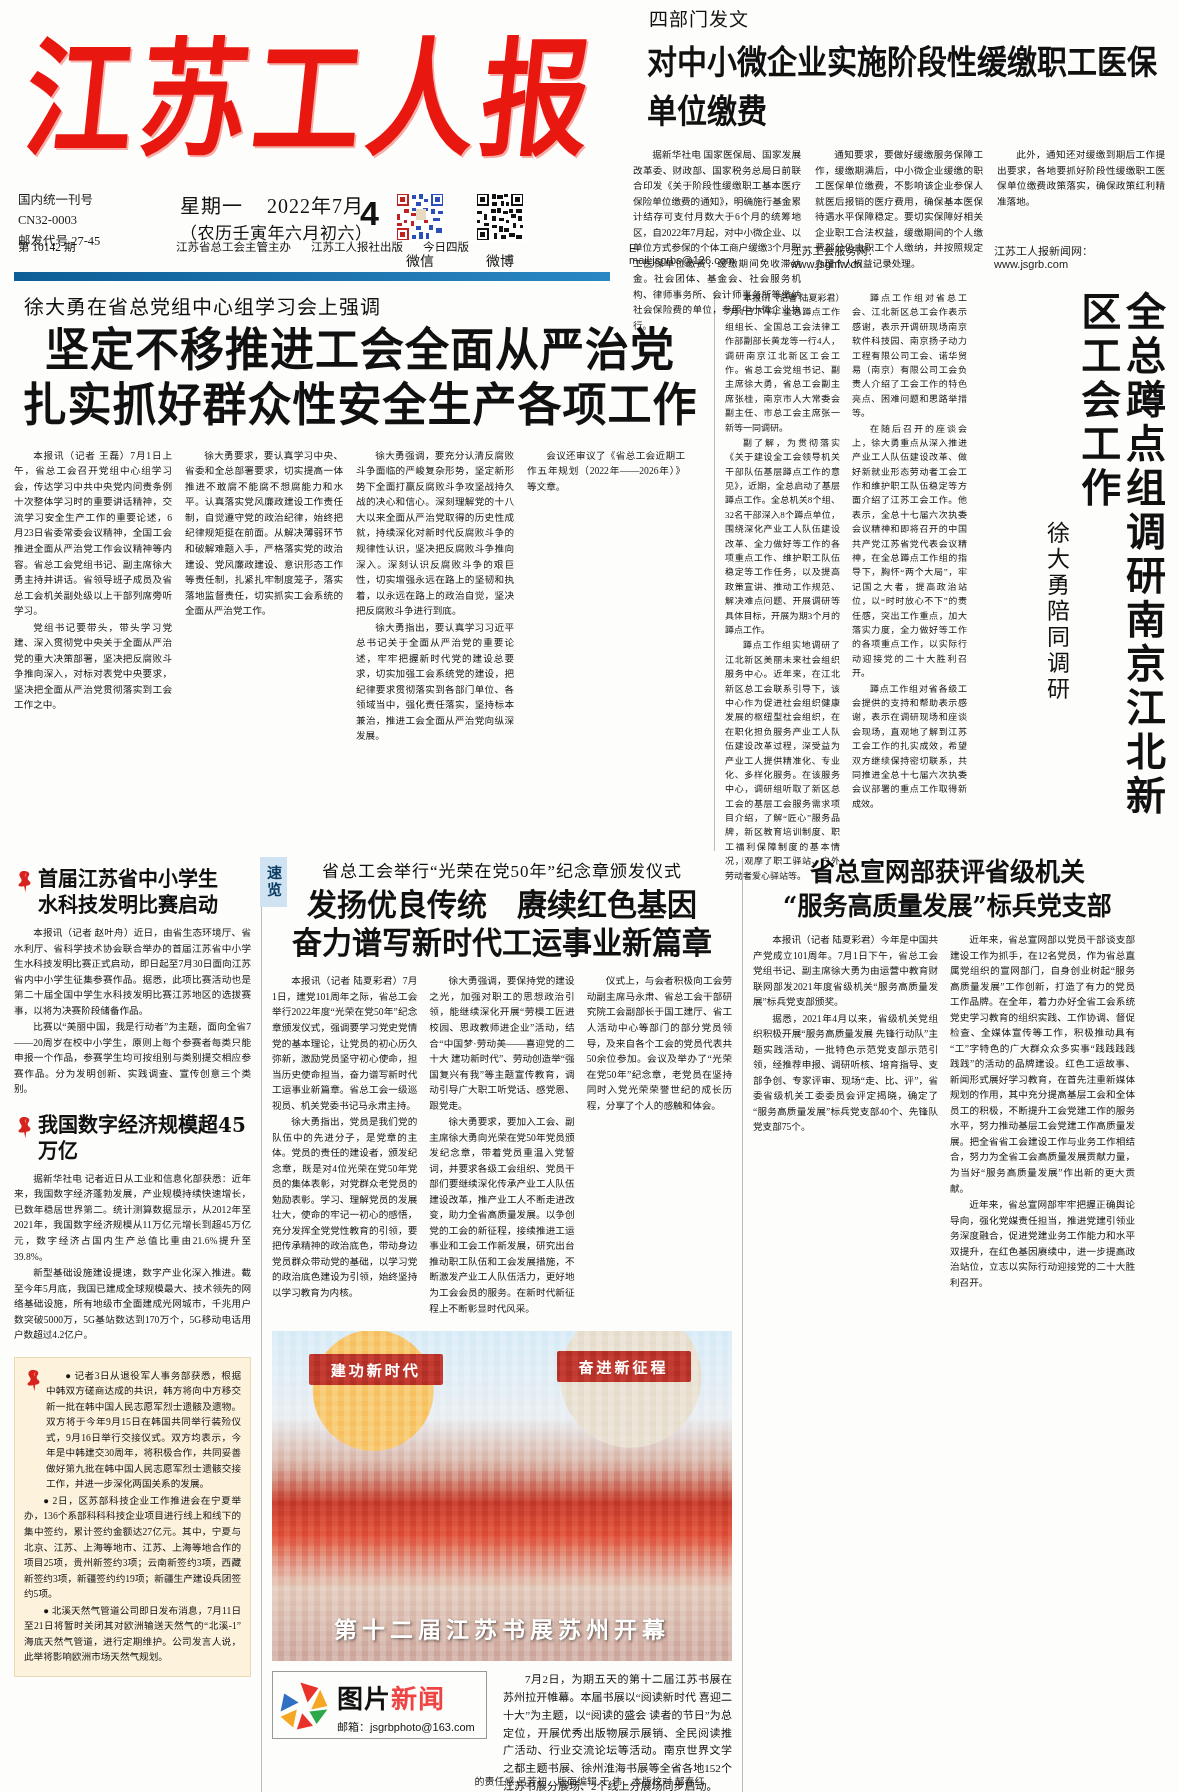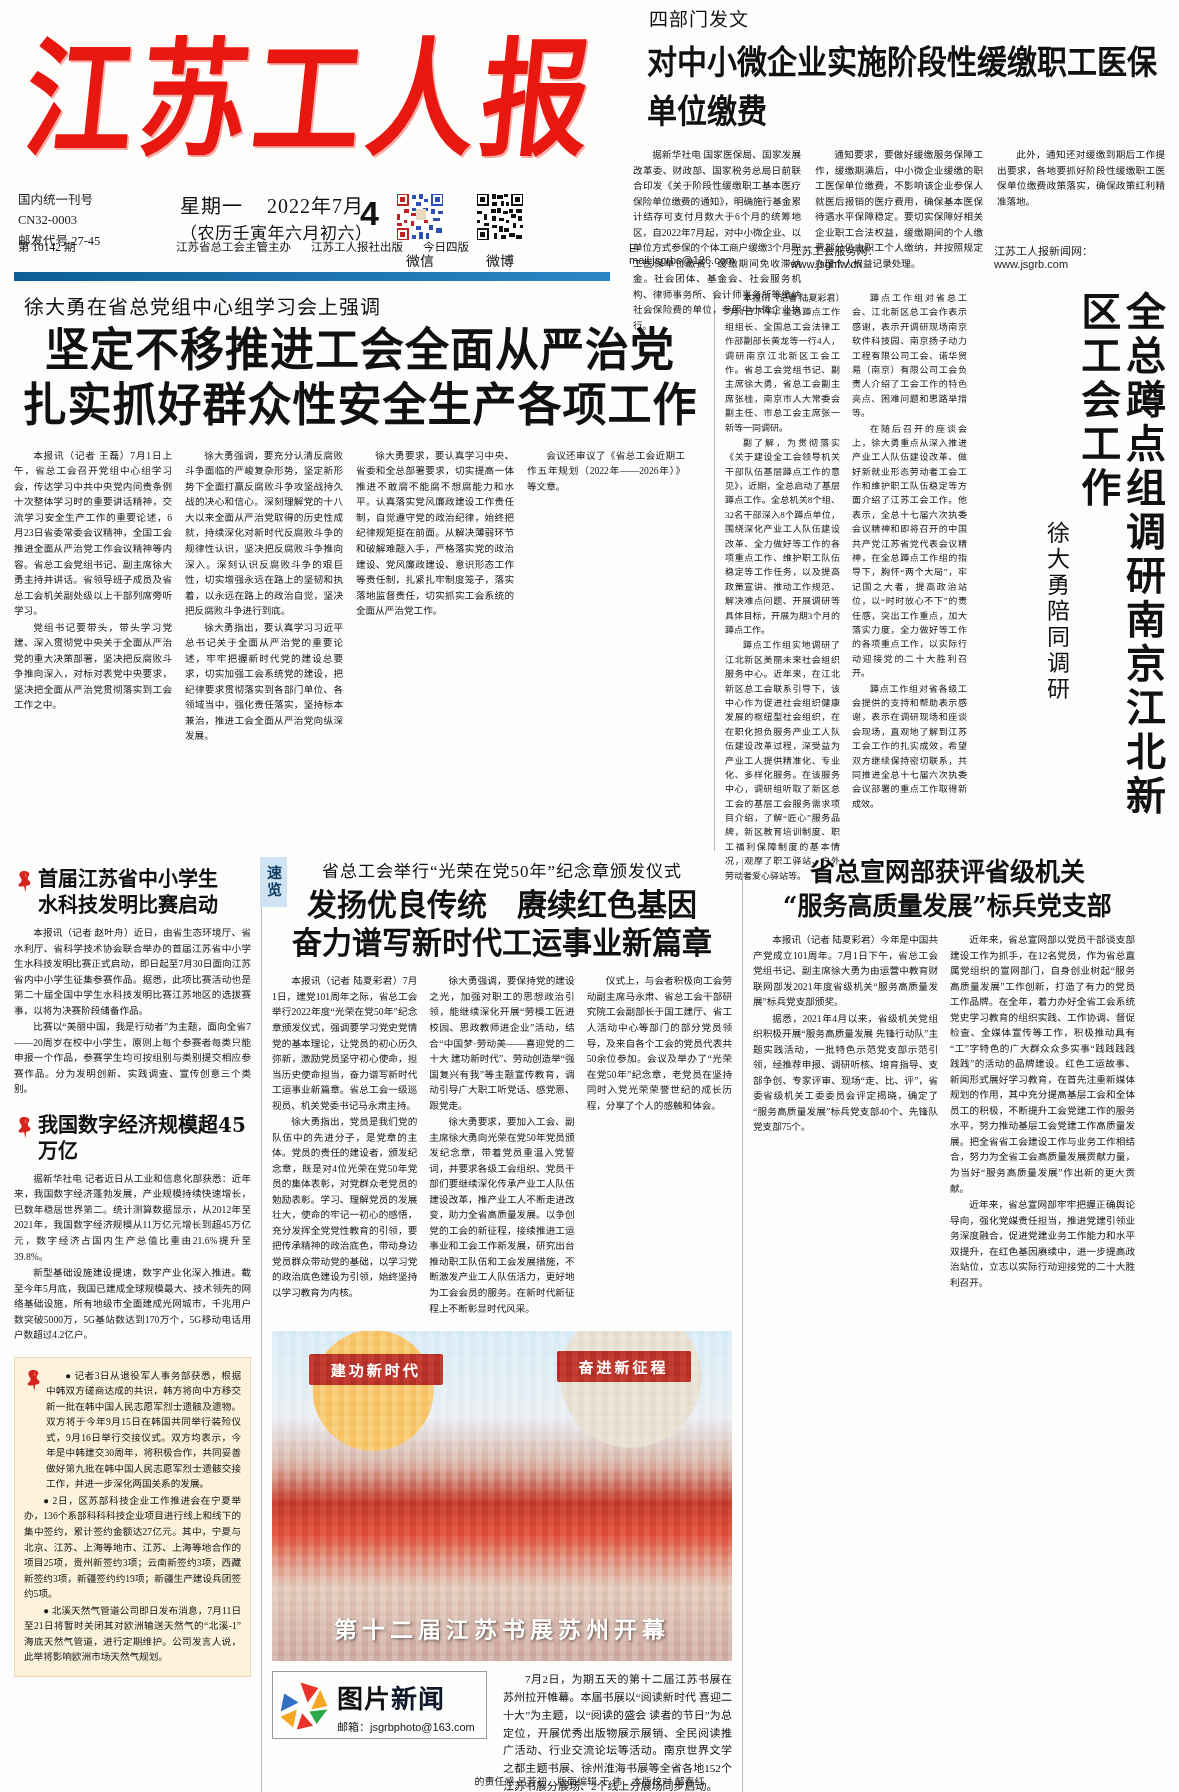--- a/index.html
+++ b/index.html
@@ -185,21 +185,21 @@
     color: #fff; font-weight: 700; font-size: 23px; letter-spacing: 5px;
     text-shadow: 1px 1px 3px rgba(0,0,0,.6);
     font-family: "DejaVu Serif", serif; white-space: nowrap;
   }
 
   .photonews-row { display: flex; gap: 16px; margin-top: 10px; align-items: flex-start; }
   .pn-logo-box { width: 215px; }
   .pn-logo { display: flex; align-items: center; gap: 6px; border: 1px solid #999; padding: 6px 8px 4px 4px; }
   .aperture { width: 54px; height: 54px; flex: none; }
   .pn-logo-txt { font-family: "DejaVu Serif", serif; font-weight: 700; font-size: 26px; letter-spacing: 1px; }
-  .pn-logo-txt .red { color: #0f172a; }
+  .pn-logo-txt .red { color: #ef4444; }
   .pn-mail { font-size: 11px; margin-top: 3px; font-family: "Liberation Sans", sans-serif; }
   .pn-cap { flex: 1; font-size: 11px; line-height: 1.62; text-align: justify; font-family: "Liberation Serif", serif; }
   .pn-cap p { text-indent: 2em; }
 
   .footer-credits {
     position: absolute; left: 14px; bottom: 4px; right: 14px;
     font-size: 10px; text-align: center; color: #222;
   }
 </style>
 </head>
@@ -368,25 +368,25 @@
       <div class="s1-head">
         <div>坚定不移推进工会全面从严治党</div>
         <div>扎实抓好群众性安全生产各项工作</div>
       </div>
       <div class="s1-cols">
         <div class="s1-col col-text">
           <p><span class="lead-in"></span><span>本报讯（记者 王磊）7月1日上午，省总工会召开党组中心组学习会，传达学习中共中央党内问责条例十次整体学习时的重要讲话精神，交流学习安全生产工作的重要论述，6月23日省委常委会议精神，全国工会推进全面从严治党工作会议精神等内容。省总工会党组书记、副主席徐大勇主持并讲话。省领导班子成员及省总工会机关副处级以上干部列席旁听学习。</span></p>
           <p>党组书记要带头，带头学习党建、深入贯彻党中央关于全面从严治党的重大决策部署，坚决把反腐败斗争推向深入，对标对表党中央要求，坚决把全面从严治党贯彻落实到工会工作之中。</p>
         </div>
         <div class="s1-col col-text">
+          <p>徐大勇要求，要认真学习中央、省委和全总部署要求，切实提高一体推进不敢腐不能腐不想腐能力和水平。认真落实党风廉政建设工作责任制，自觉遵守党的政治纪律，始终把纪律规矩挺在前面。从解决薄弱环节和破解难题入手，严格落实党的政治建设、党风廉政建设、意识形态工作等责任制，扎紧扎牢制度笼子，落实落地监督责任，切实抓实工会系统的全面从严治党工作。</p>
+        </div>
+        <div class="s1-col col-text">
           <p>徐大勇强调，要充分认清反腐败斗争面临的严峻复杂形势，坚定新形势下全面打赢反腐败斗争攻坚战持久战的决心和信心。深刻理解党的十八大以来全面从严治党取得的历史性成就，持续深化对新时代反腐败斗争的规律性认识，坚决把反腐败斗争推向深入。深刻认识反腐败斗争的艰巨性，切实增强永远在路上的坚韧和执着，以永远在路上的政治自觉，坚决把反腐败斗争进行到底。</p>
           <p>徐大勇指出，要认真学习习近平总书记关于全面从严治党的重要论述，牢牢把握新时代党的建设总要求，切实加强工会系统党的建设，把纪律要求贯彻落实到各部门单位、各领域当中，强化责任落实，坚持标本兼治，推进工会全面从严治党向纵深发展。</p>
-        </div>
-        <div class="s1-col col-text">
-          <p>徐大勇要求，要认真学习中央、省委和全总部署要求，切实提高一体推进不敢腐不能腐不想腐能力和水平。认真落实党风廉政建设工作责任制，自觉遵守党的政治纪律，始终把纪律规矩挺在前面。从解决薄弱环节和破解难题入手，严格落实党的政治建设、党风廉政建设、意识形态工作等责任制，扎紧扎牢制度笼子，落实落地监督责任，切实抓实工会系统的全面从严治党工作。</p>
         </div>
         <div class="s1-col col-text">
           <p>会议还审议了《省总工会近期工作五年规划（2022年——2026年）》等文章。</p>
         </div>
       </div>
     </div>
 
     <div class="s1-right">
       <div class="s1r-cols">
         <div class="s1r-col col-text small">

